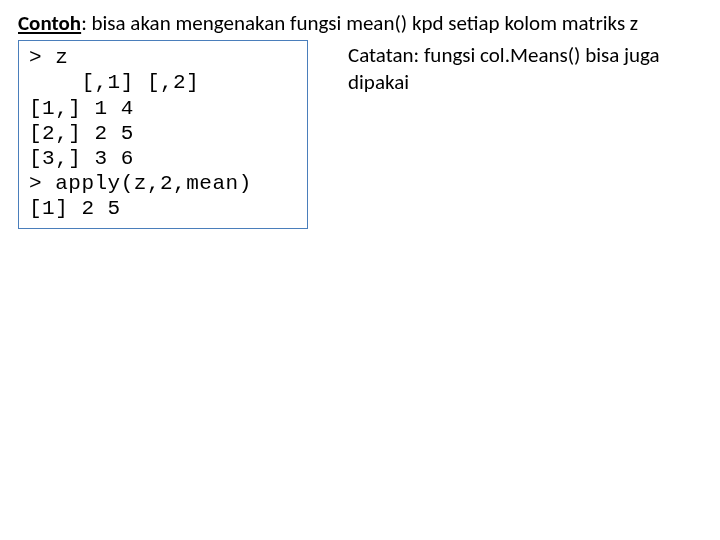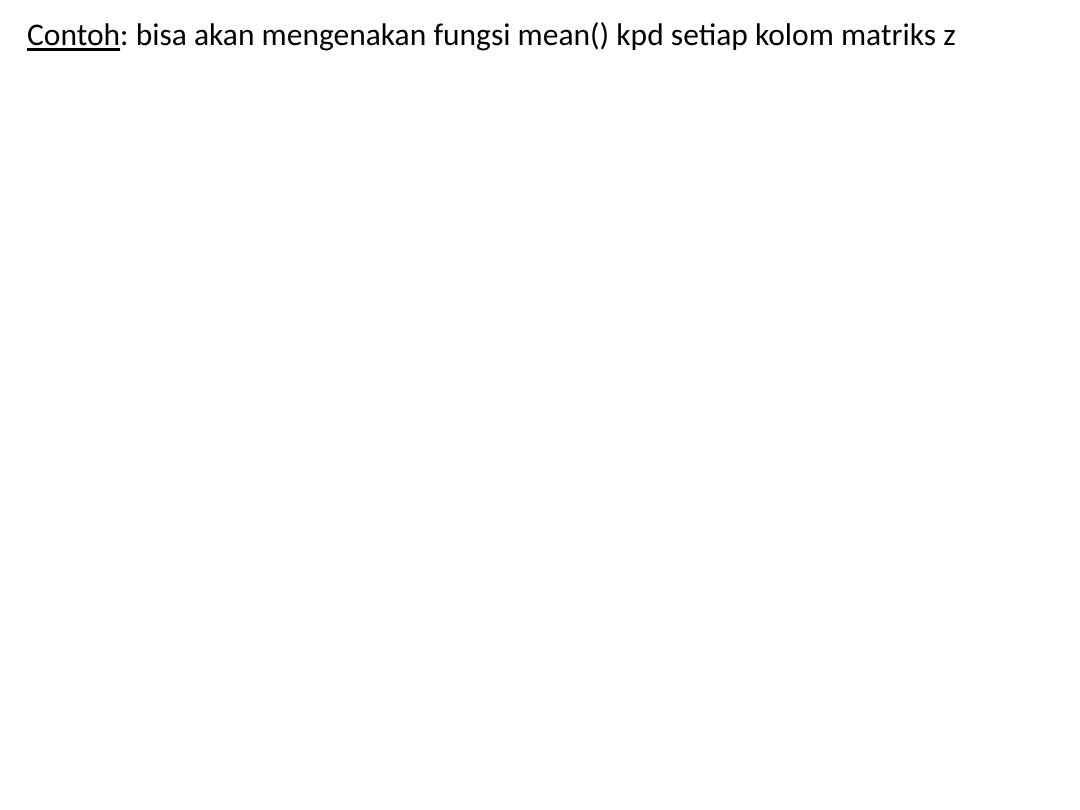--- a/index.html
+++ b/index.html
@@ -19,20 +19,21 @@
     padding: 10px 20px 10px 18px;
   }
   .heading {
     font-size: 21px;
     line-height: 1.25;
     color: #000;
     margin-bottom: 4px;
   }
   .heading .label {
     text-decoration: underline;
+    font-weight: bold;
   }
   .columns {
     display: flex;
     align-items: flex-start;
     gap: 40px;
     margin-top: 2px;
   }
   .code-box {
     border: 1px solid #4a7ebb;
     background: #ffffff;
@@ -56,14 +57,27 @@
 </style>
 </head>
 <body>
 
 <div class="slide">
 
   <div class="heading">
     <span class="label">Contoh</span><span>: </span><span>bisa akan mengenakan fungsi mean() kpd setiap kolom matriks z</span>
   </div>
 
+  <div class="columns">
+
+    <div class="code-box"><span>&gt; z</span>
+<span>    [,1] [,2]</span>
+<span>[1,] 1 4</span>
+<span>[2,] 2 5</span>
+<span>[3,] 3 6</span>
+<span>&gt; apply(z,2,mean)</span>
+<span>[1] 2 5</span></div>
+
+    <div class="note">Catatan: fungsi col.Means() bisa juga dipakai</div>
+
+  </div>
 
 </div>
 
 </body></html>

